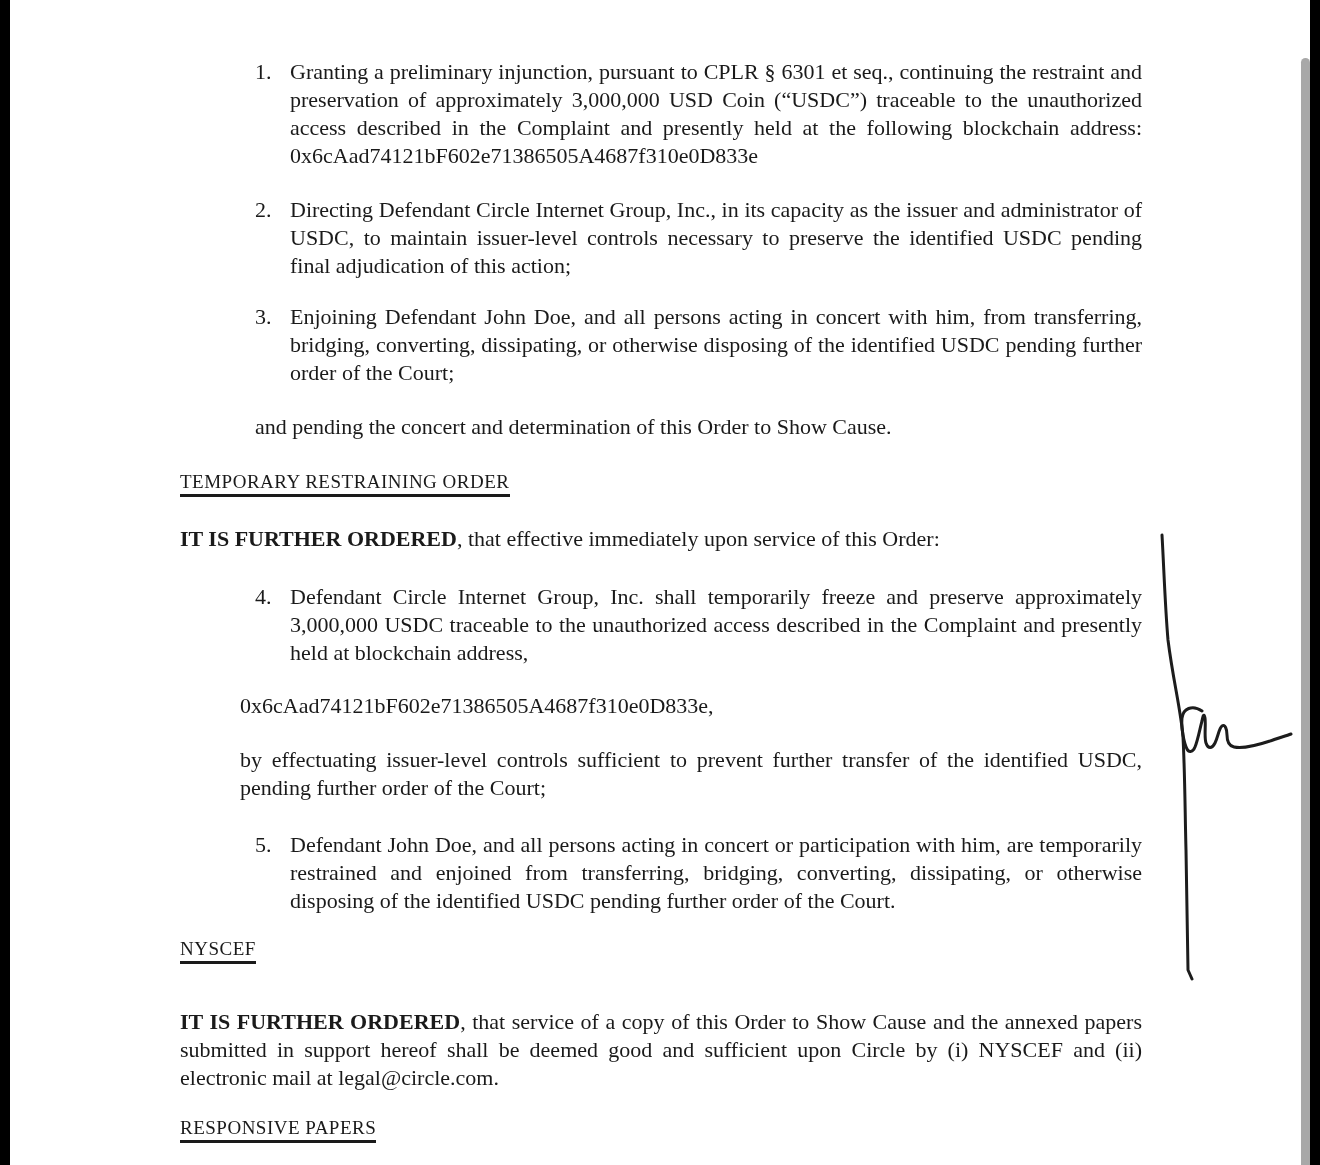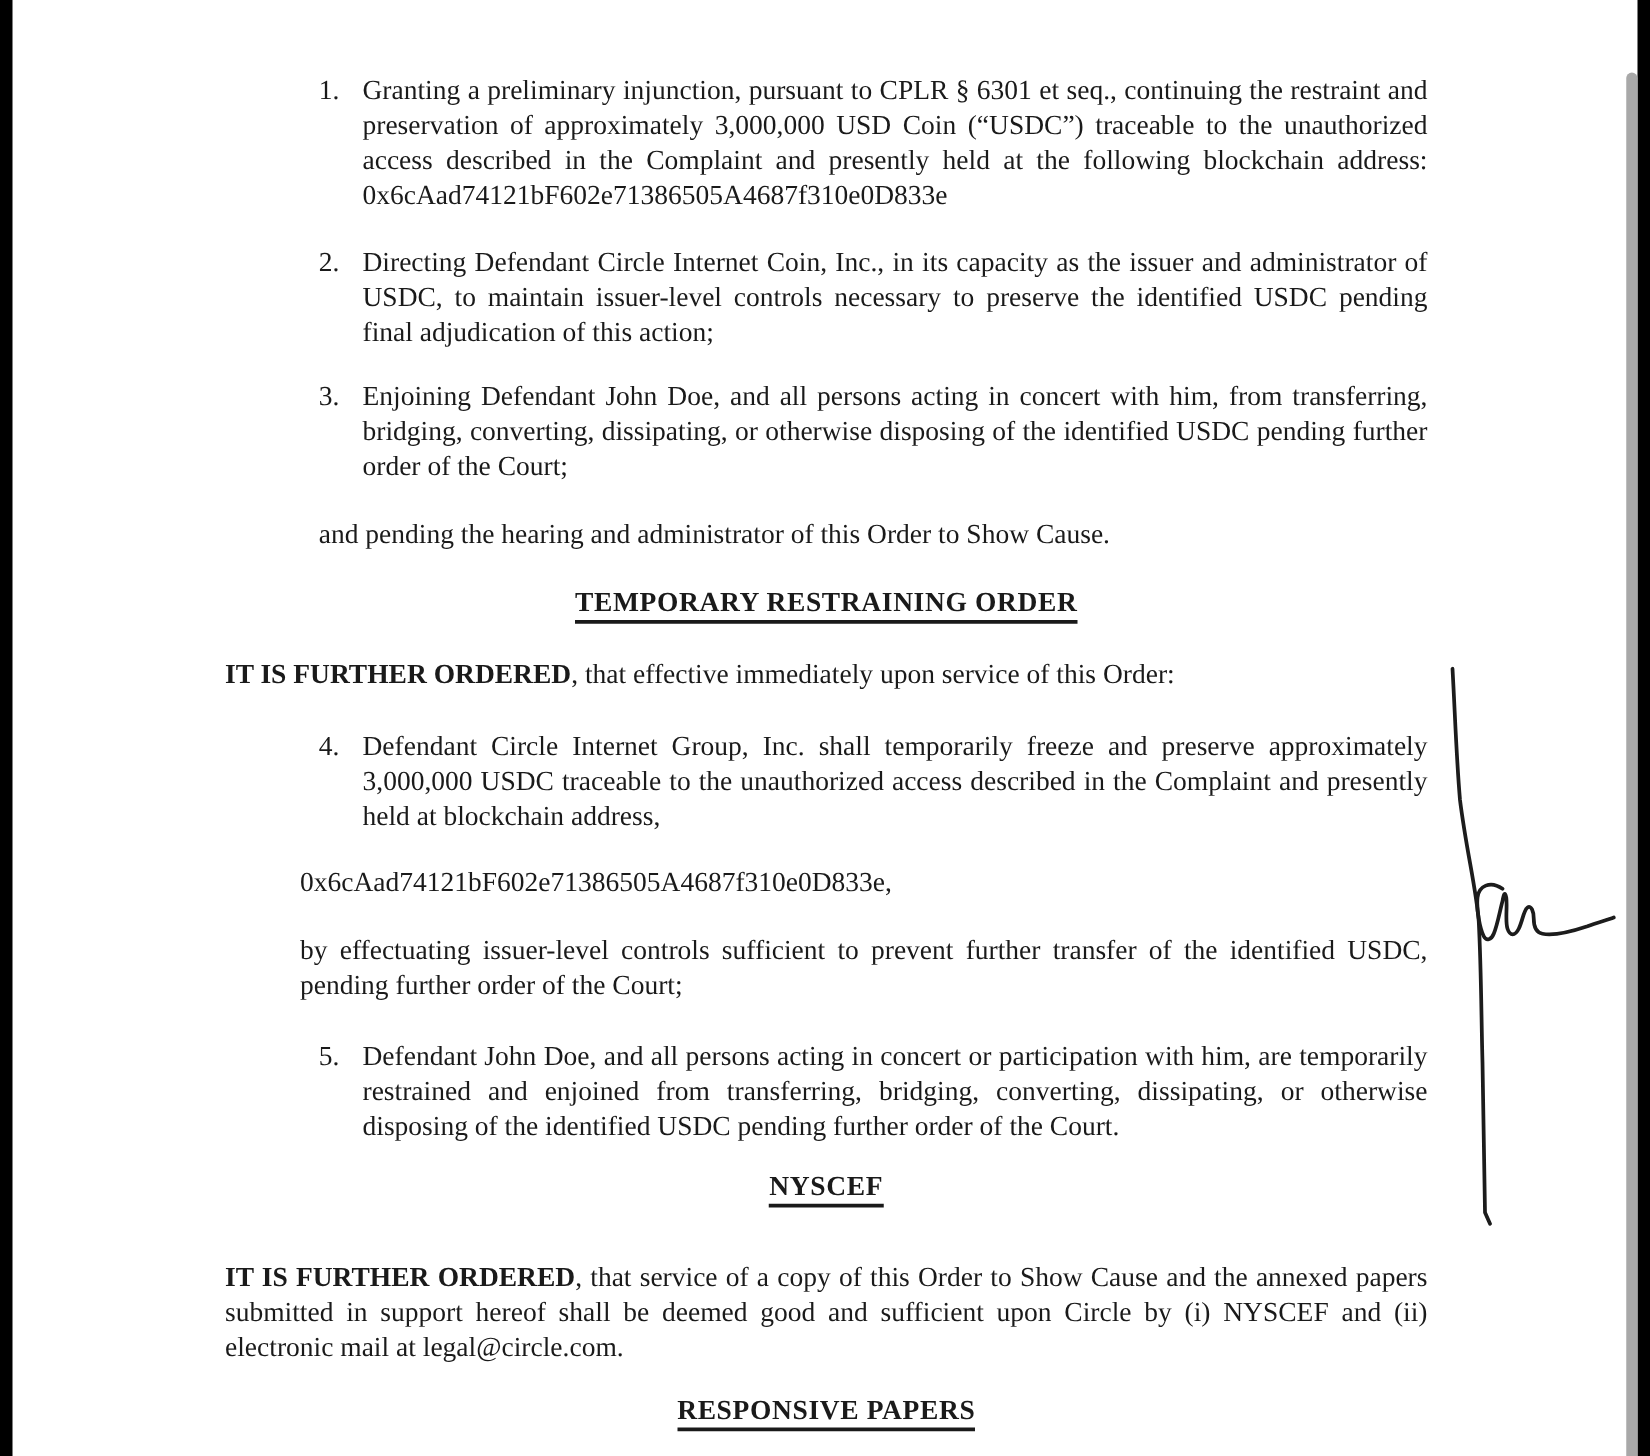--- a/index.html
+++ b/index.html
@@ -25,21 +25,21 @@
     padding-top: 58px;
     font-size: 22px; line-height: 28px;
   }
   .jt { text-align: justify; }
   .order-item { display: flex; margin-left: 75px; }
   .order-num { width: 35px; flex: 0 0 35px; }
   .order-text { flex: 1; }
   .mt-item2 { margin-top: 26px; }
   .mt-item3 { margin-top: 23px; }
   .pending-line { margin-left: 75px; margin-top: 26px; }
-  .doc-heading { text-align: center; font-weight: bold; font-size: 22px; margin-top: 27px; }
+  .doc-heading { text-align: left; font-weight: normal; font-size: 19px; margin-top: 27px; }
   .doc-heading .u { border-bottom: 3px solid #1a1a1a; padding-bottom: 2px; letter-spacing: 0.5px; }
   .intro-para { margin-top: 29px; }
   .bold { font-weight: bold; }
   .mt-item4 { margin-top: 30px; }
   .sub-para { margin-left: 60px; }
   .mt-address { margin-top: 25px; }
   .mt-continuation { margin-top: 26px; }
   .mt-item5 { margin-top: 29px; }
   .mt-service-heading { margin-top: 20px; }
   .service-para { margin-top: 45px; }
@@ -58,29 +58,29 @@
 
 <div class="content">
 
   <div class="order-item">
     <div class="order-num">1.</div>
     <div class="order-text jt">Granting a preliminary injunction, pursuant to CPLR § 6301 et seq., continuing the restraint and preservation of approximately 3,000,000 USD Coin (“USDC”) traceable to the unauthorized access described in the Complaint and presently held at the following blockchain address: 0x6cAad74121bF602e71386505A4687f310e0D833e</div>
   </div>
 
   <div class="order-item mt-item2">
     <div class="order-num">2.</div>
-    <div class="order-text jt">Directing Defendant Circle Internet Coin, Inc., in its capacity as the issuer and administrator of USDC, to maintain issuer-level controls necessary to preserve the identified USDC pending final adjudication of this action;</div>
+    <div class="order-text jt">Directing Defendant Circle Internet Group, Inc., in its capacity as the issuer and administrator of USDC, to maintain issuer-level controls necessary to preserve the identified USDC pending final adjudication of this action;</div>
   </div>
 
   <div class="order-item mt-item3">
     <div class="order-num">3.</div>
     <div class="order-text jt">Enjoining Defendant John Doe, and all persons acting in concert with him, from transferring, bridging, converting, dissipating, or otherwise disposing of the identified USDC pending further order of the Court;</div>
   </div>
 
-  <div class="pending-line">and pending the hearing and administrator of this Order to Show Cause.</div>
+  <div class="pending-line">and pending the concert and determination of this Order to Show Cause.</div>
 
   <div class="doc-heading">
     <span class="u">TEMPORARY RESTRAINING ORDER</span>
   </div>
 
   <div class="intro-para"><span class="bold">IT IS FURTHER ORDERED</span><span>, that effective immediately upon service of this Order:</span></div>
 
   <div class="order-item mt-item4">
     <div class="order-num">4.</div>
     <div class="order-text jt">Defendant Circle Internet Group, Inc. shall temporarily freeze and preserve approximately 3,000,000 USDC traceable to the unauthorized access described in the Complaint and presently held at blockchain address,</div>

